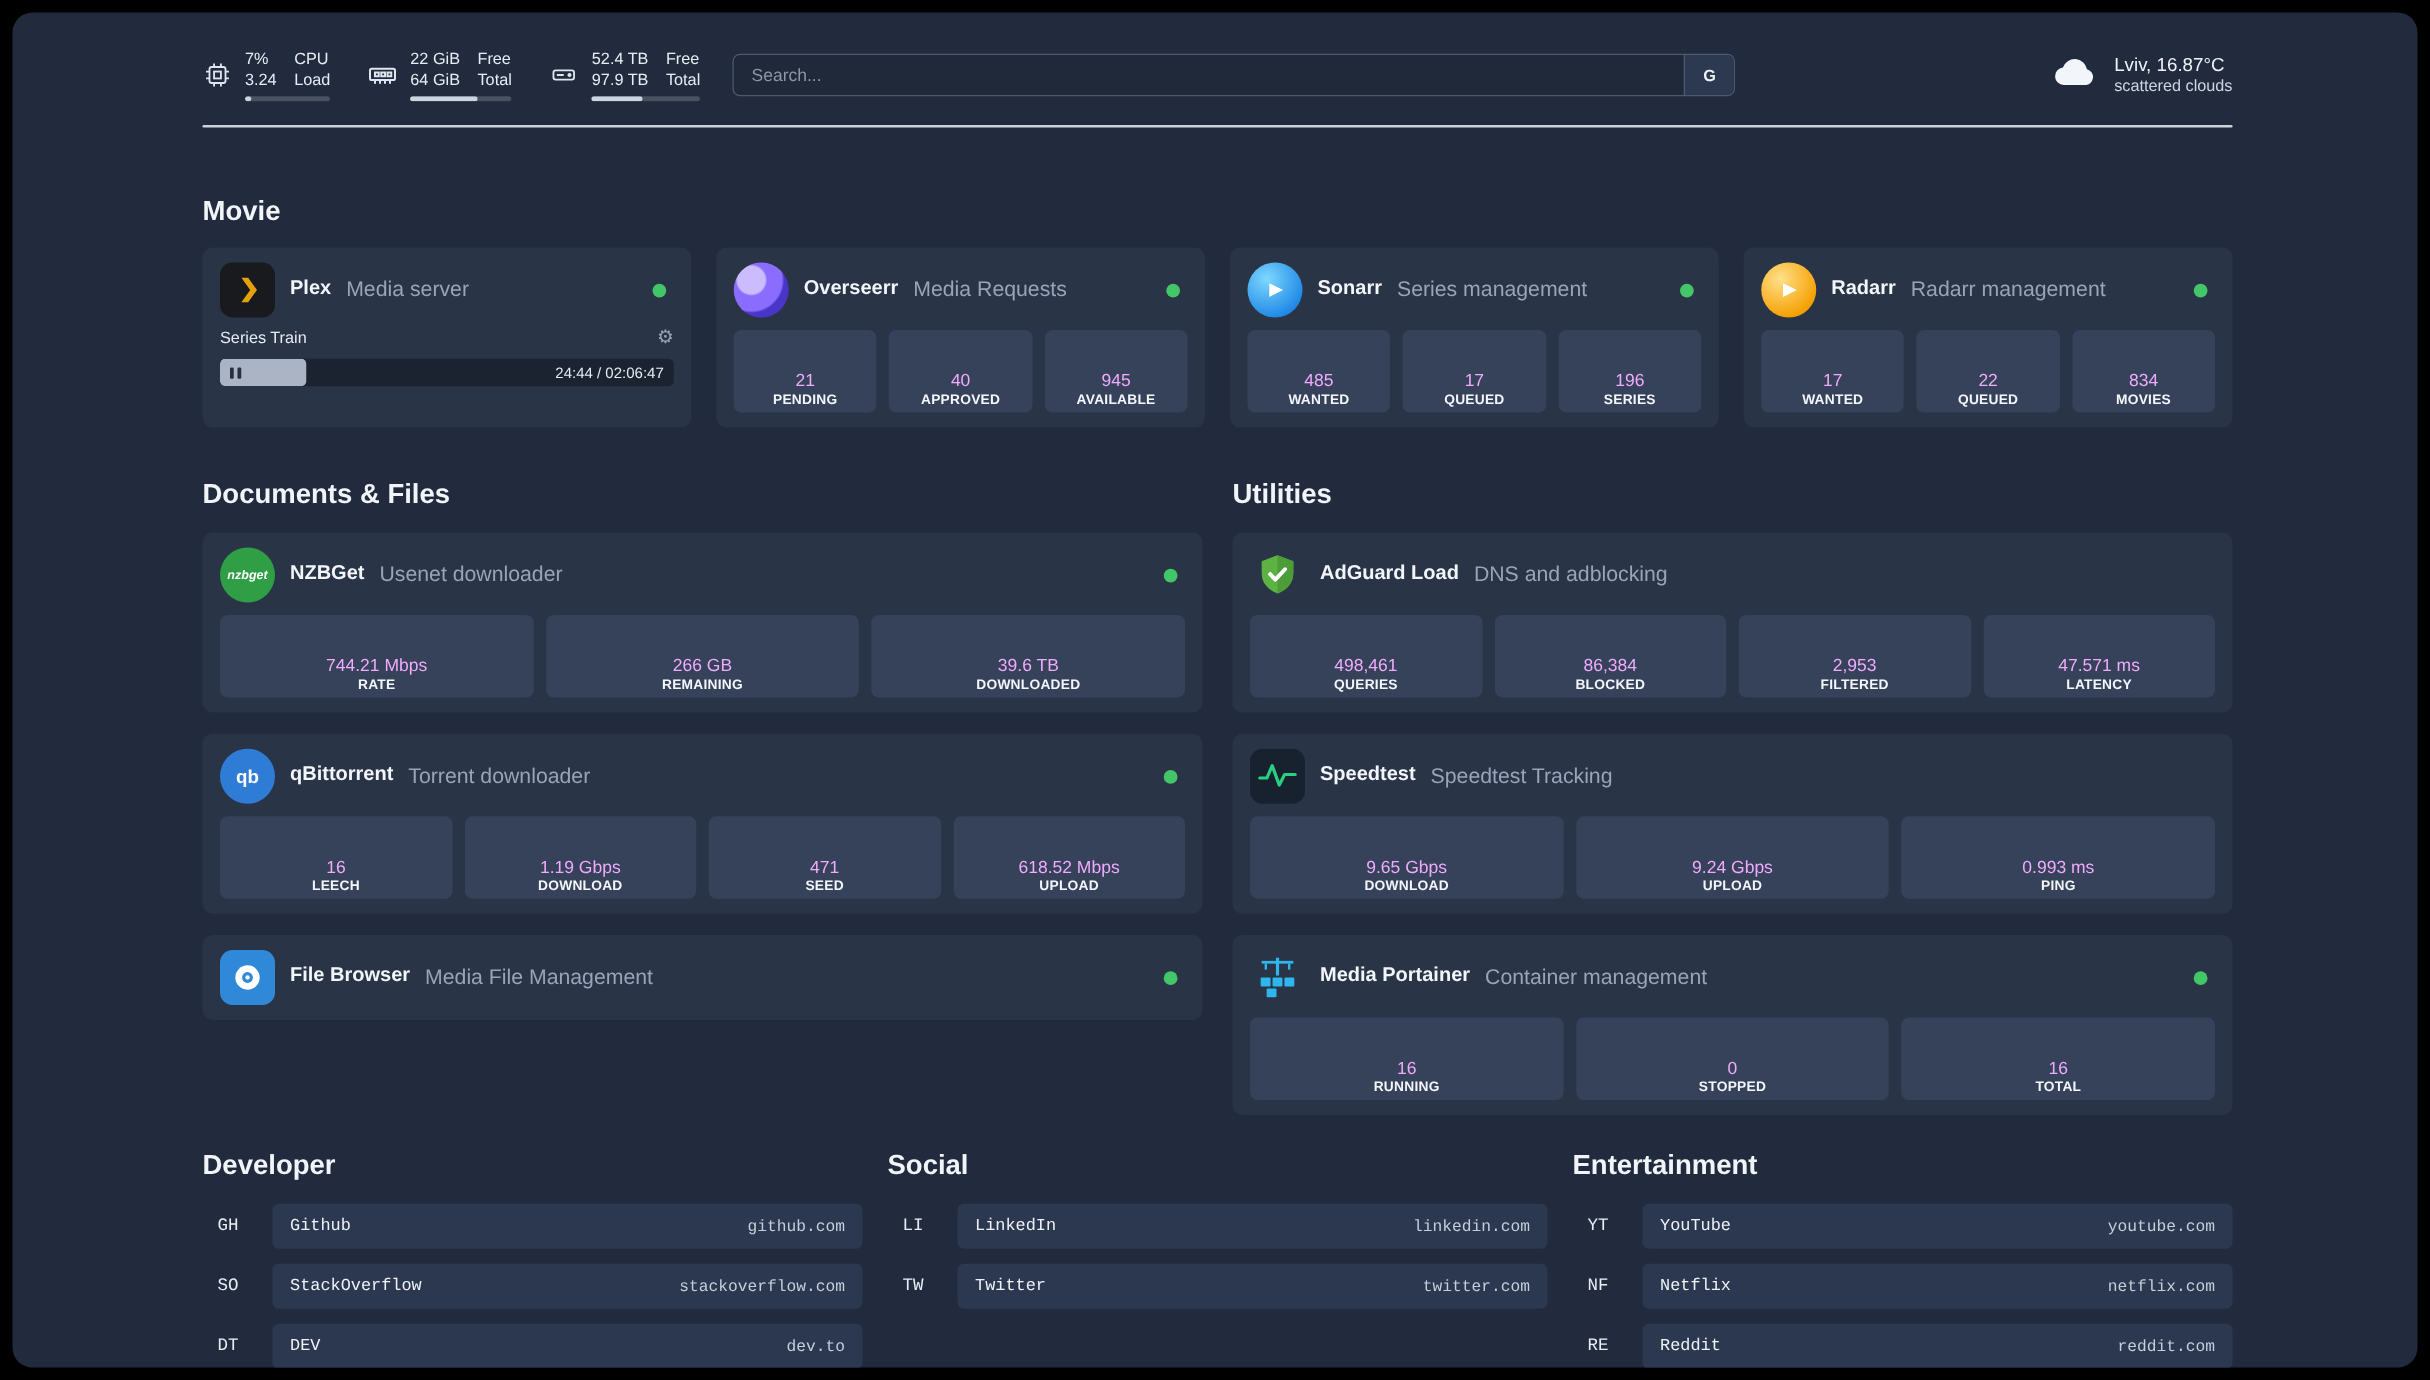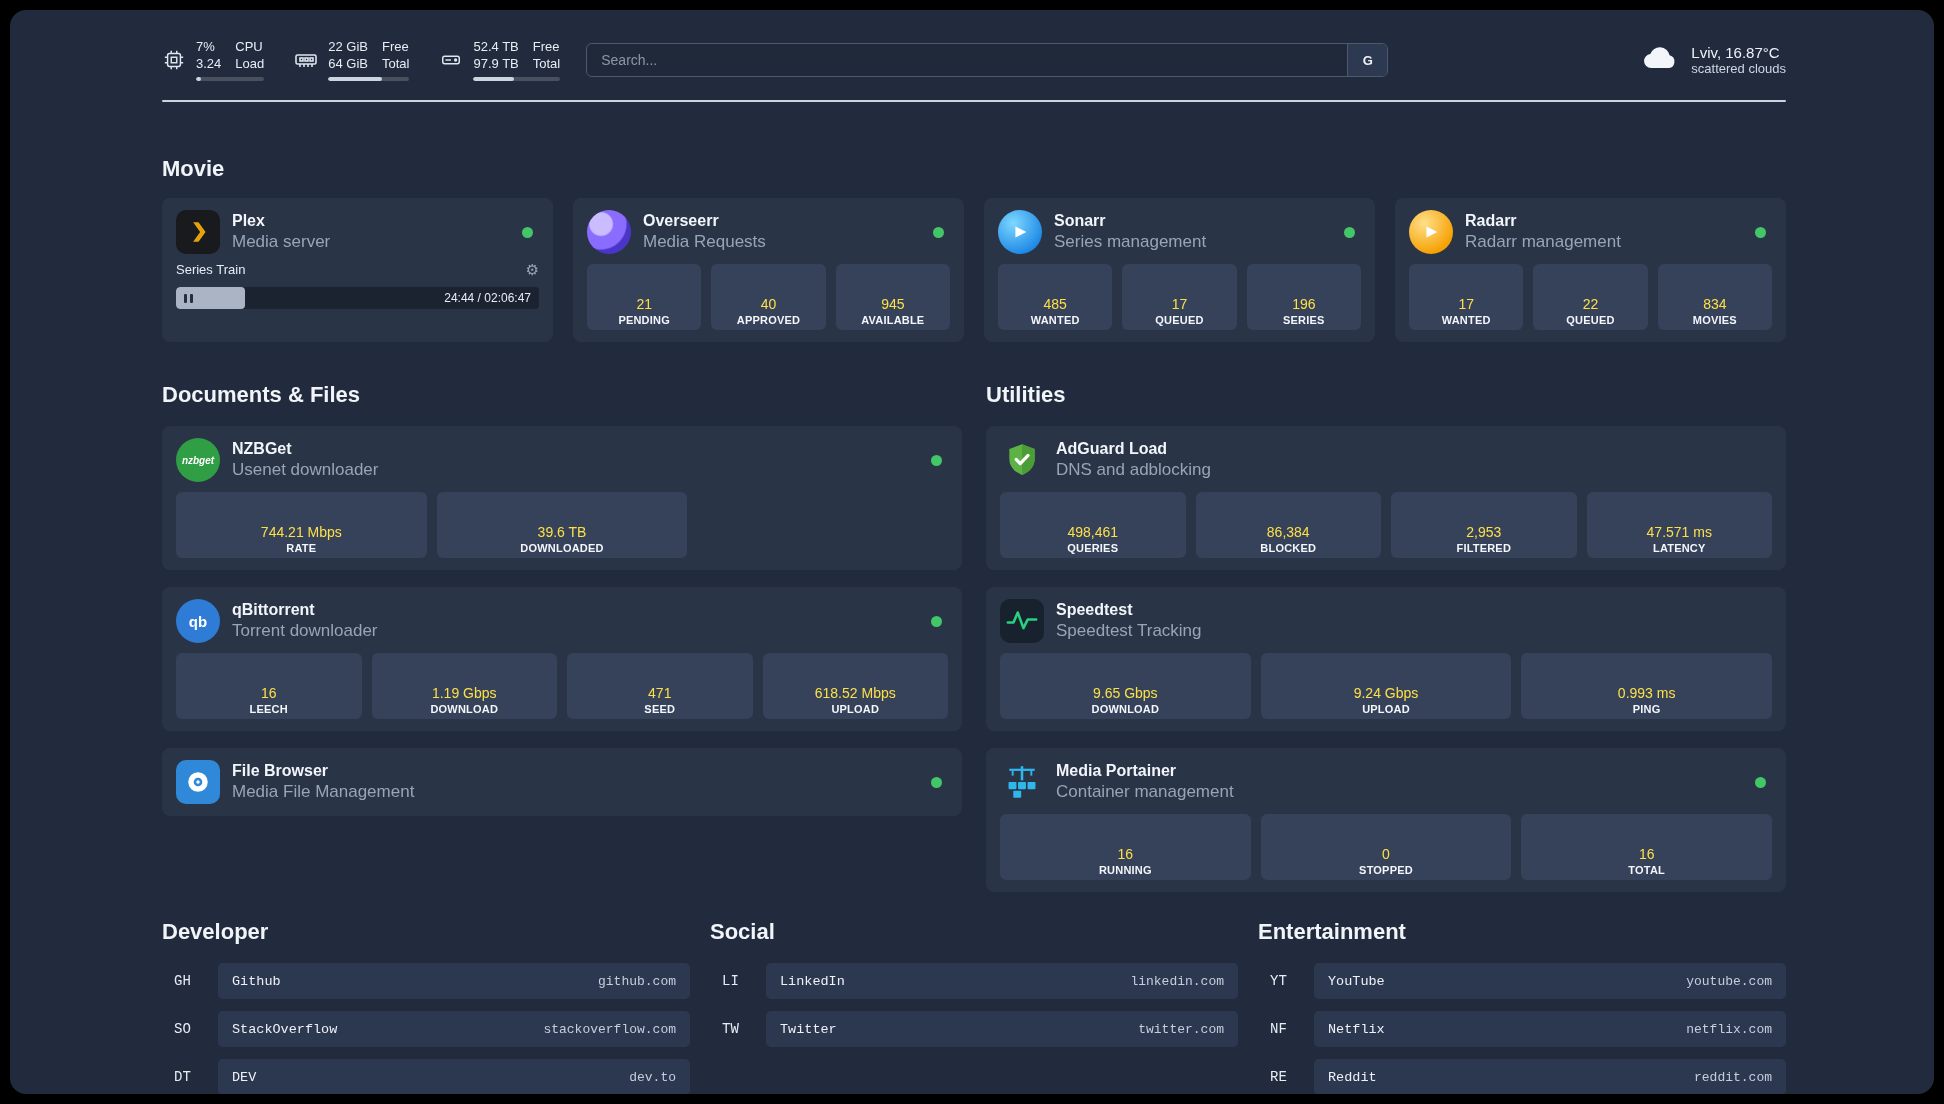--- a/index.html
+++ b/index.html
@@ -30,29 +30,29 @@
   .media-sec { margin-top:54px; }
   .media-grid { margin-top:16px; display:grid; grid-template-columns:repeat(4,1fr); gap:20px; }
   .mid { margin-top:40px; display:grid; grid-template-columns:1fr 1fr; gap:24px; align-items:start; }
   .col { display:flex; flex-direction:column; gap:17px; }
   .col .sec-title { margin-bottom:1px; }
 
   .card { background:#2a3447; border-radius:8px; padding:12px 14px; display:flex; flex-direction:column; gap:10px; min-height:64px; cursor:pointer; }
   .card.h128 { min-height:128px; }
   .card-head { display:flex; align-items:center; gap:12px; }
   .app-icon { width:44px; height:44px; border-radius:10px; display:flex; align-items:center; justify-content:center; flex:0 0 auto; overflow:hidden; }
-  .app-meta { display:flex; flex-direction:column; gap:2px; }
+  .app-meta { display:flex; flex-direction:row; gap:12px; }
   .app-name { font-size:16px; font-weight:600; color:#f2f5f9; }
   .app-sub { font-size:17px; color:#98a4b8; }
   .dot { margin-left:auto; margin-right:6px; width:11px; height:11px; border-radius:50%; background:#43c667; flex:0 0 auto; }
   .stats { display:grid; gap:10px; }
   .stats.c3 { grid-template-columns:repeat(3,1fr); }
   .stats.c4 { grid-template-columns:repeat(4,1fr); }
   .tile { background:#36415a; border-radius:6px; min-height:46px; display:flex; flex-direction:column; align-items:center; justify-content:center; gap:2px; padding:4px 6px; }
-  .tile-v { font-size:14px; color:#fde047;margin-top:28px; }
+  .tile-v { font-size:14px; color:#f0abfc;margin-top:28px; }
   .tile-l { font-size:11px; font-weight:700; letter-spacing:.2px; color:#f3f6fa; }
 
   
   .np-row { display:flex; align-items:center; justify-content:space-between; margin-top:-2px; }
   .np-title { font-size:13px; color:#e7ecf3; }
   .gear { font-size:15px; color:#98a4b8; cursor:pointer; line-height:1; background:none; border:none; }
   .np-bar { position:relative; height:22px; border-radius:4px; background:#1b2330; overflow:hidden; }
   .np-fill { position:absolute; left:0; top:0; bottom:0; background:#aab4c4; border-radius:4px; display:flex; align-items:center; padding-left:8px; gap:3px; }
   .pbar { width:3px; height:9px; background:#24303f; border-radius:1px; }
   .np-time { position:absolute; right:8px; top:0; bottom:0; display:flex; align-items:center; font-size:12px; color:#e8edf4; }
@@ -316,20 +316,24 @@
             <div class="app-sub">Usenet downloader</div>
           </div>
           <span class="dot"></span>
         </div>
         <div class="stats c3">
           <div class="tile">
                 <div class="tile-v">744.21 Mbps</div>
                 <div class="tile-l">RATE</div>
               </div>
           <div class="tile">
+                <div class="tile-v">266 GB</div>
+                <div class="tile-l">REMAINING</div>
+              </div>
+          <div class="tile">
                 <div class="tile-v">39.6 TB</div>
                 <div class="tile-l">DOWNLOADED</div>
               </div>
         </div>
       </div>
 
       <div class="card h128">
         <div class="card-head">
           <div class="app-icon ic-qbit">
                 <span>qb</span>

